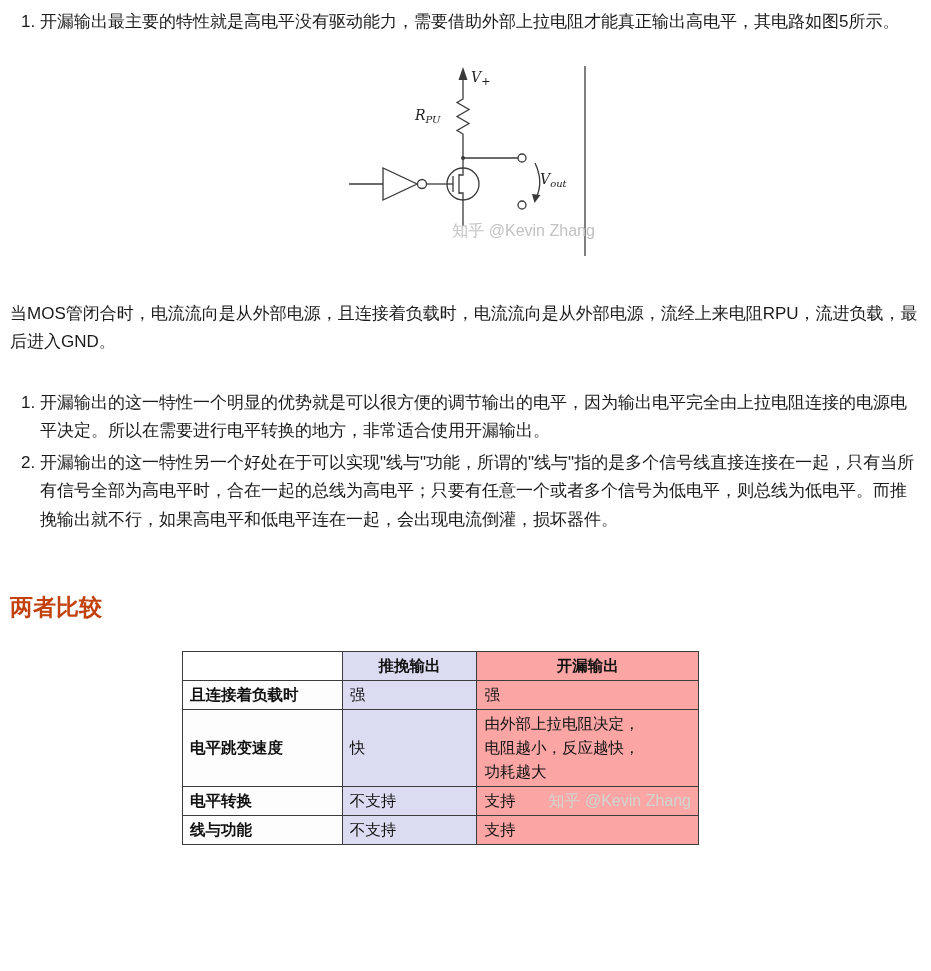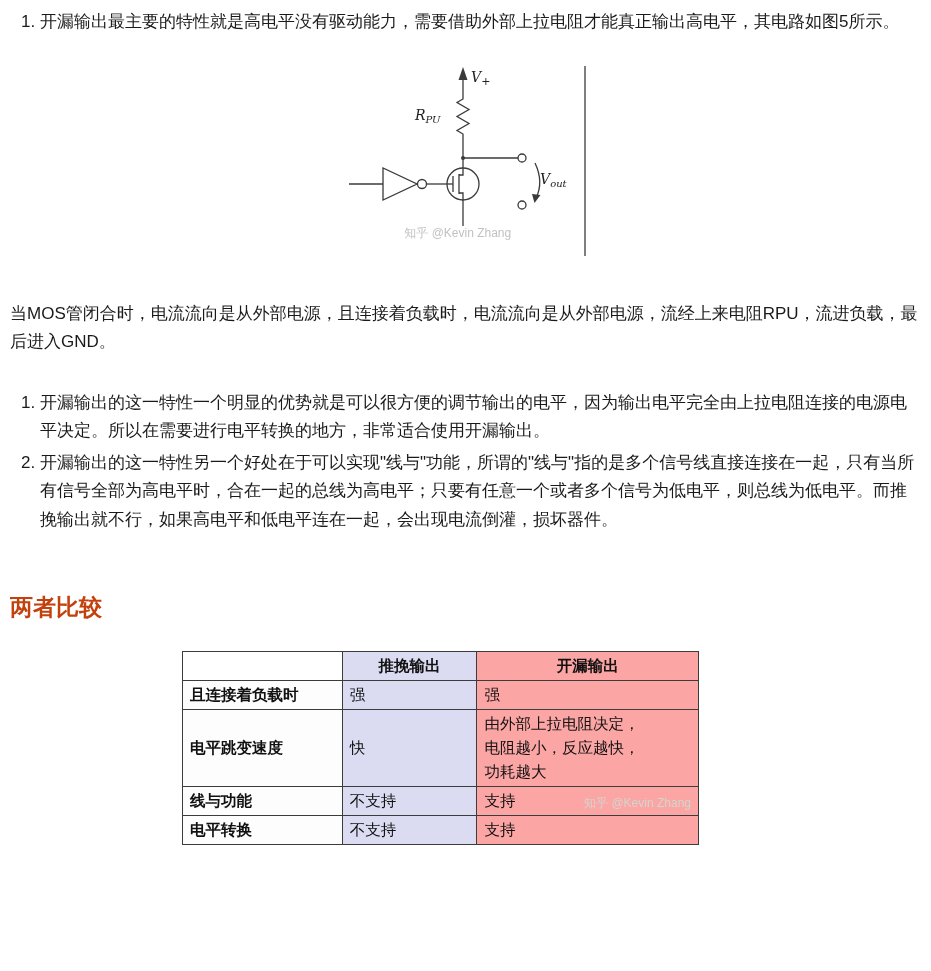--- a/index.html
+++ b/index.html
@@ -13,23 +13,24 @@
 
   p, li { font-size: 17px; line-height: 1.66; margin: 0; }
   ol { margin: 0; padding-left: 30px; }
 
   .top-list { margin-top: 2px; }
 
   .figure-block { margin: 26px 0 0 0; text-align: center; }
   .diagram-wrap { position: relative; display: inline-block; }
   .watermark {
     color: #c2c2c2;
-    font-size: 12px;
+    font-size: 16px;
     white-space: nowrap;
     pointer-events: none;
+    margin-left: 48px;
   }
   .fig-watermark { position: absolute; left: 30%; bottom: 22px; }
   .figure-caption {
     color: #8e8e8e;
     font-size: 15px;
     margin-top: 12px;
     text-align: center;
   }
 
   .para-mos { margin-top: 36px; }
@@ -150,26 +151,26 @@
           <td class="col-od">强</td>
         </tr>
         <tr>
           <td class="rowlabel">电平跳变速度</td>
           <td class="col-pp">快</td>
           <td class="col-od pre">由外部上拉电阻决定，
 电阻越小，反应越快，
 功耗越大</td>
         </tr>
         <tr>
-          <td class="rowlabel">线与功能</td>
+          <td class="rowlabel">电平转换</td>
           <td class="col-pp">不支持</td>
           <td class="col-od">支持</td>
         </tr>
         <tr>
-          <td class="rowlabel">电平转换</td>
+          <td class="rowlabel">线与功能</td>
           <td class="col-pp">不支持</td>
           <td class="col-od">支持</td>
         </tr>
       </tbody>
     </table>
     <span class="watermark table-watermark">知乎 @Kevin Zhang</span>
   </div>
 
 </div>
 

